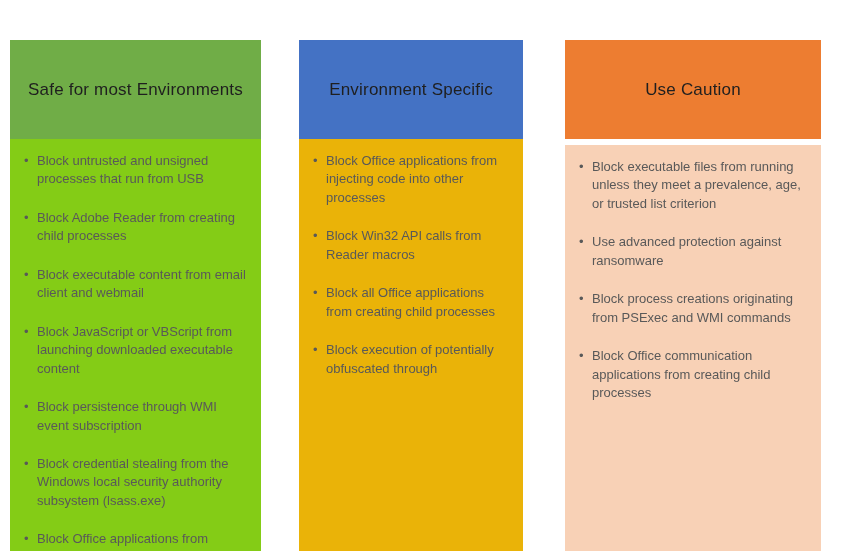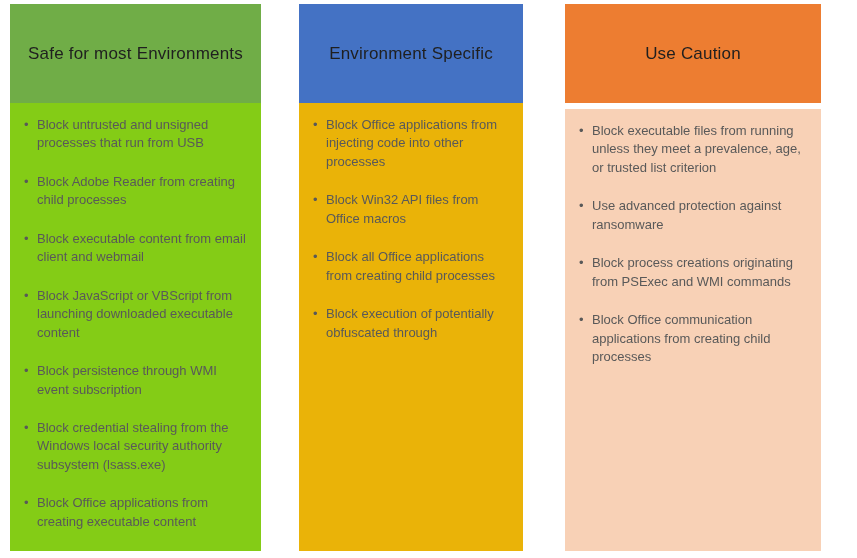--- a/index.html
+++ b/index.html
@@ -28,20 +28,21 @@
   .col-header {
     height: 99px;
     flex: 0 0 99px;
     display: flex;
     align-items: center;
     justify-content: center;
     text-align: center;
     font-size: 17px;
     letter-spacing: 0.2px;
     color: var(--header-text, #1f1f1f);
+    margin-top: 36px;
   }
   .col-body {
     flex: 1 1 auto;
     overflow: hidden;
   }
   .col-body ul {
     margin: 0;
     padding: 13px 12px 0 27px;
     list-style: none;
     color: var(--body-text, #595959);
@@ -82,21 +83,21 @@
     </div>
   </section>
 
   <section class="col col-2">
     <header class="col-header" style="background-color: rgb(68, 114, 196);">
       <span>Environment Specific</span>
     </header>
     <div class="col-body" style="background-color: #eab308;">
       <ul>
         <li>Block Office applications from injecting code into other processes</li>
-        <li>Block Win32 API files from Office macros</li>
+        <li>Block Win32 API calls from Reader macros</li>
         <li>Block all Office applications from creating child processes</li>
         <li>Block execution of potentially obfuscated through</li>
       </ul>
     </div>
   </section>
 
   <section class="col col-3">
     <header class="col-header" style="background-color: rgb(237, 125, 49);">
       <span>Use Caution</span>
     </header>

